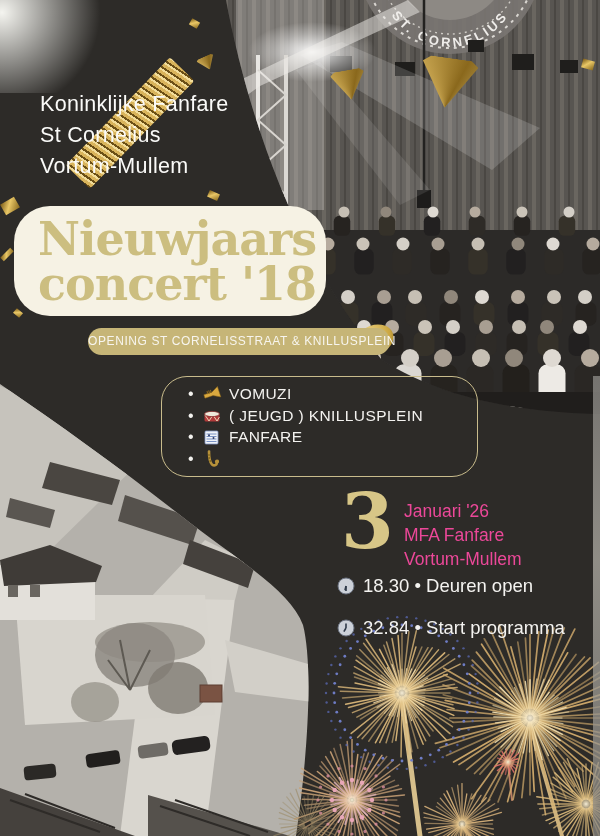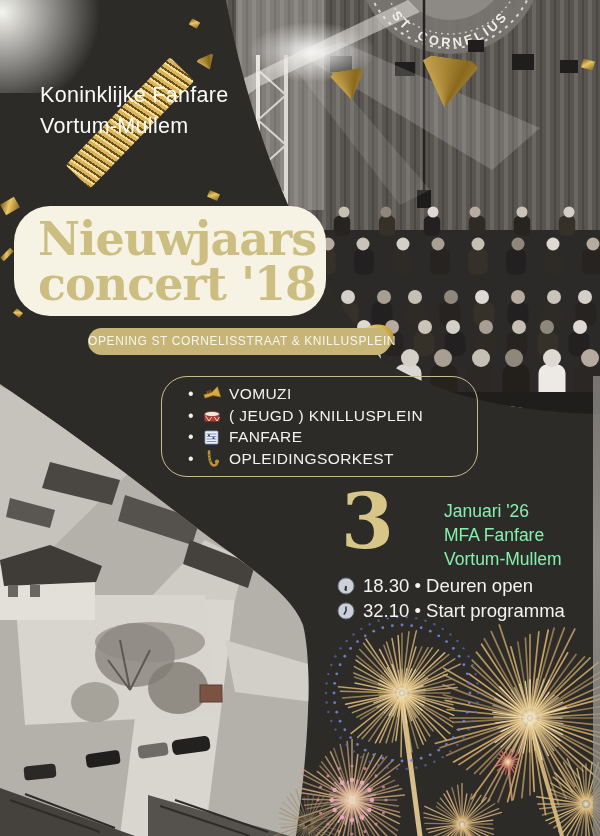--- a/index.html
+++ b/index.html
@@ -6,21 +6,21 @@
   body{
     width:600px;height:836px;position:relative;overflow:hidden;
     background:#2d2b28;
     font-family:"Liberation Sans",sans-serif;
     -webkit-font-smoothing:antialiased;
   }
   .abs{position:absolute;}
   svg.layer{position:absolute;left:0;top:0;pointer-events:none;}
 
   
-  .org-name{left:40px;top:80px;color:#fafaf8;font-size:21.5px;line-height:31px;
+  .org-name{left:40px;top:89px;color:#fafaf8;font-size:21.5px;line-height:31px;
     font-weight:500;letter-spacing:.3px;}
   .org-name div{white-space:nowrap;}
 
   
   .title-card{left:14px;top:206px;width:312px;height:110px;background:#f6f2e4;
     border-radius:36px;box-sizing:border-box;padding:11px 0 6px 24px;}
   .title-card .tl{font-family:"DejaVu Serif",serif;font-weight:bold;
     font-size:46px;line-height:45px;color:#ccbe80;letter-spacing:-1px;white-space:nowrap;}
 
   
@@ -33,22 +33,22 @@
     border-radius:26px;box-sizing:border-box;display:flex;flex-direction:column;
     justify-content:space-evenly;padding:4px 0 4px 26px;}
   .lineup .row{display:flex;align-items:center;gap:7px;color:#f3f2ef;
     font-size:15.5px;font-weight:500;letter-spacing:.4px;white-space:nowrap;}
   .lineup .blt{font-size:16px;line-height:1;}
   .lineup .ic{display:inline-flex;width:21px;justify-content:center;}
 
   
   .event-day{left:341px;top:484px;font-family:"DejaVu Serif",serif;font-weight:bold;
     font-size:76px;line-height:76px;color:#d7c687;}
-  .event-details{left:404px;top:499px;color:#86efac;font-size:17.5px;line-height:24px;font-weight:500;margin-left:40px;}
-  .times{left:337px;top:575px;display:flex;flex-direction:column;gap:3px;}
+  .event-details{left:404px;top:499px;color:#ec4899;font-size:17.5px;line-height:24px;font-weight:500;}
+  .times{left:337px;top:575px;display:flex;flex-direction:column;gap:20px;}
   .times .trow{display:flex;align-items:center;gap:8px;color:#f4f3f0;
     font-size:18.5px;font-weight:500;white-space:nowrap;}
 
   
   .confetti{pointer-events:none;}
   .gold-bit{background:linear-gradient(135deg,#7a5a16 0%,#e9c766 45%,#8a6a1e 100%);}
   .ribbon{background:repeating-linear-gradient(80deg,#6b4f16 0 2px,#d9b45c 2px 5px,#f2dd9b 5px 7px);
     border-radius:3px;}
   .fan{background:conic-gradient(from 200deg at 50% 100%,#6b4d12,#ecc96f,#8a681c,#f2dd9b,#6b4d12);
     clip-path:polygon(50% 100%,0 12%,14% 0,86% 0,100% 12%);}
@@ -870,20 +870,21 @@
 <div class="abs confetti gold-bit" style="left:582px;top:60px;width:12px;height:9px;transform:rotate(15deg);"></div>
 <div class="abs confetti gold-bit" style="left:2px;top:200px;width:16px;height:12px;transform:rotate(-30deg);"></div>
 <div class="abs confetti gold-bit" style="left:0;top:252px;width:14px;height:5px;transform:rotate(-45deg);"></div>
 <div class="abs confetti gold-bit" style="left:208px;top:192px;width:11px;height:7px;transform:rotate(24deg);"></div>
 <div class="abs confetti gold-bit" style="left:14px;top:310px;width:8px;height:6px;transform:rotate(40deg);"></div>
 <div class="abs confetti gold-oval" style="left:356px;top:325px;width:38px;height:29px;transform:rotate(-18deg);"></div>
 <div class="abs edge-strip"></div>
 
 <div class="abs org-name">
   <div>Koninklijke Fanfare</div>
+  <div>St Cornelius</div>
   <div>Vortum-Mullem</div>
 </div>
 
 <div class="abs title-card">
   <div class="tl">Nieuwjaars</div>
   <div class="tl">concert '18</div>
 </div>
 
 <div class="abs banner">OPENING ST CORNELISSTRAAT &amp; KNILLUSPLEIN</div>
 
@@ -928,21 +929,20 @@
     <span class="ic">
       <svg width="15" height="18" viewBox="0 0 15 18">
         <line x1="5" y1="1.5" x2="6.8" y2="0.5" stroke="#3a3a3a" stroke-width="1.5"></line>
         <path d="M5,1.5 C5,8 5.5,12 8,14.5 C10.5,16.5 13,15 13,12" fill="none" stroke="#b8923a" stroke-width="2.6" stroke-linecap="round"></path>
         <circle cx="13" cy="11.5" r="2.1" fill="#b8923a"></circle>
         <circle cx="5" cy="5" r="0.8" fill="#6b5413"></circle>
           <circle cx="5.2" cy="8" r="0.8" fill="#6b5413"></circle>
           <circle cx="6.2" cy="11" r="0.8" fill="#6b5413"></circle>
       </svg>
       </span>
-    <span>OPLEIDINGSORKEST</span>
   </div>
 </div>
 
 <div class="abs event-day">3</div>
 <div class="abs event-details">
   <div>Januari '26</div>
   <div>MFA Fanfare</div>
   <div>Vortum-Mullem</div>
 </div>
 
@@ -958,15 +958,15 @@
     <span>18.30 • Deuren open</span>
   </div>
   <div class="trow">
     <span>
       <svg width="18" height="18" viewBox="0 0 18 18" style="display:block">
         <circle cx="9" cy="9" r="8" fill="#ccd1d9" stroke="#6b7280" stroke-width="1"></circle>
         <line x1="9" y1="9" x2="9" y2="4.6" stroke="#2f3a4a" stroke-width="1.6"></line>
         <line x1="9" y1="9" x2="6.9" y2="12.6" stroke="#2f3a4a" stroke-width="1.6"></line>
       </svg>
       </span>
-    <span>32.10 • Start programma</span>
+    <span>32.84 • Start programma</span>
   </div>
 </div>
 
 </body></html>

